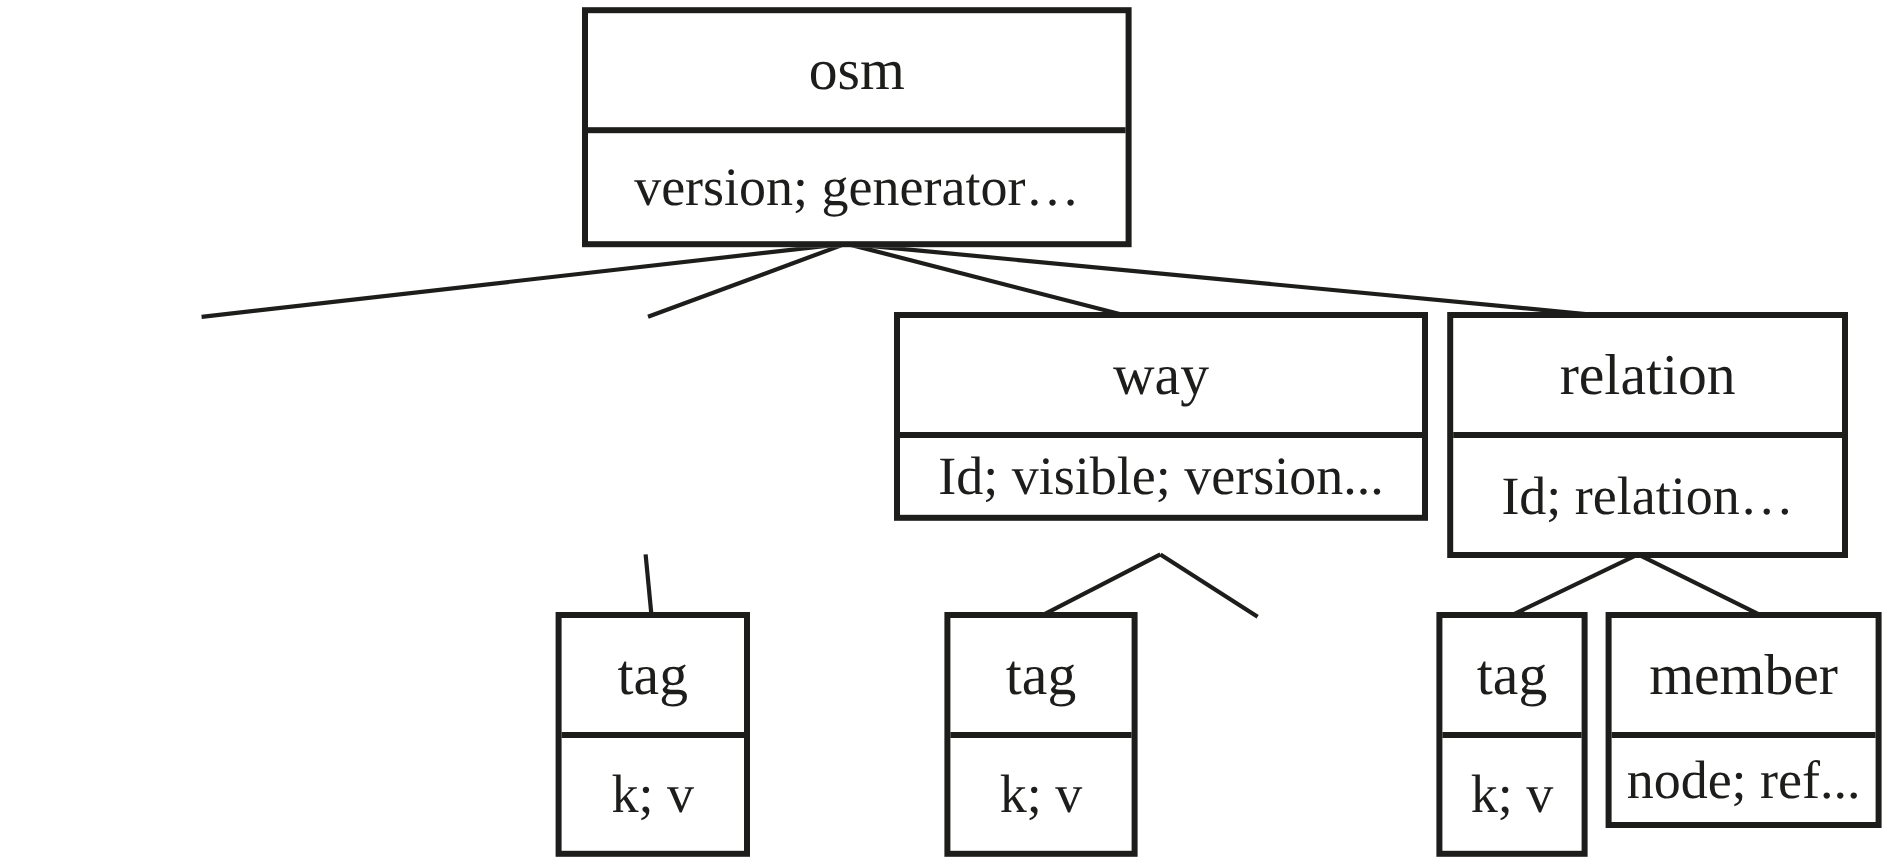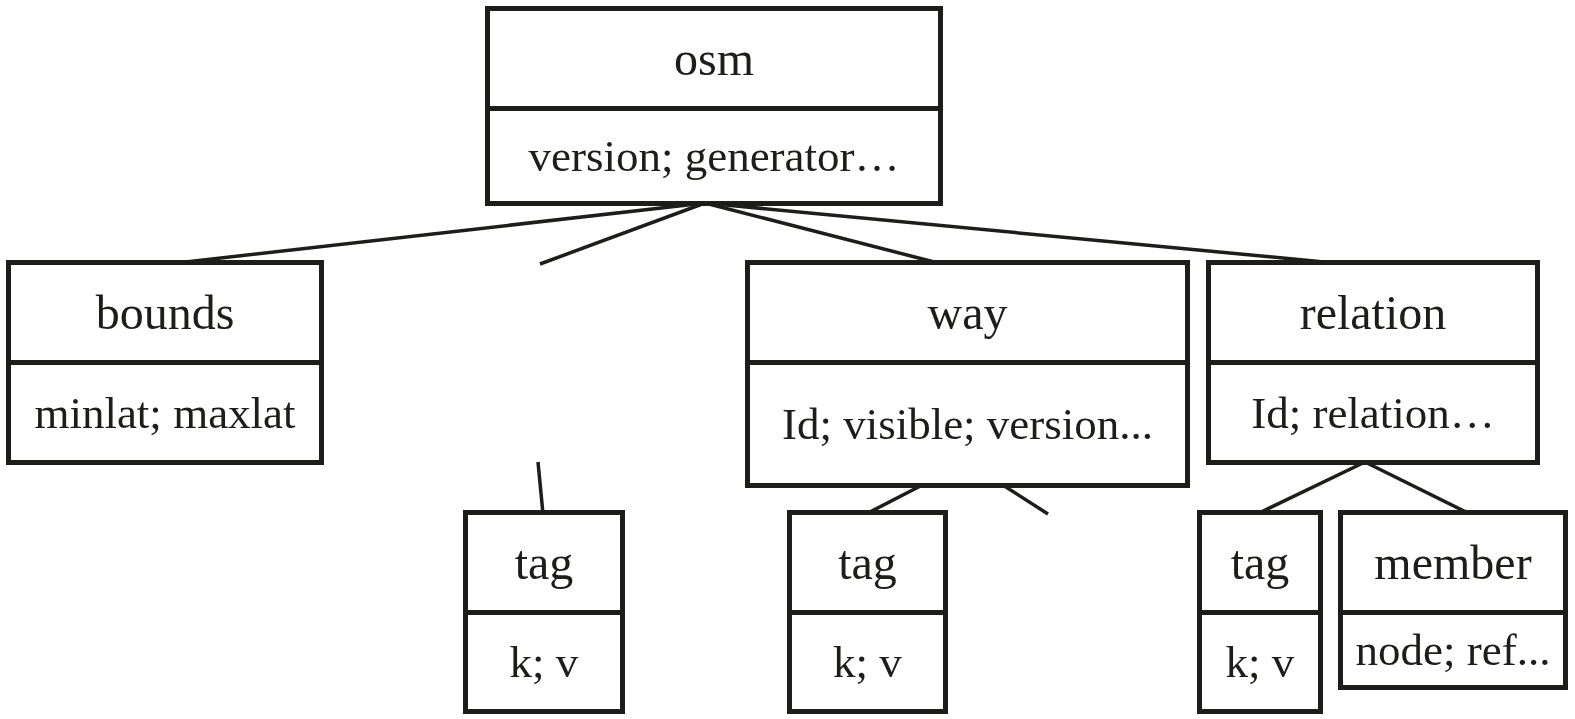--- a/index.html
+++ b/index.html
@@ -68,27 +68,23 @@
       <line x1="1365" y1="462" x2="1257" y2="514"></line>
       <line x1="1365" y1="462" x2="1470" y2="514"></line>
     </g>
   </svg>
 
   <div class="box" style="left:485px;top:6px;width:458px;height:200px">
     <div class="title">osm</div>
     <div class="attrs">version; generator…</div>
   </div>
 
-  <div class="box" style="left:6px;top:260px;width:318px;height:205px">
-    <div class="title">bounds</div>
-    <div class="attrs">minlat; maxlat</div>
-  </div>
 
 
-  <div class="box" style="left:745px;top:260px;width:445px;height:228px">
+  <div class="box" style="left:745px;top:260px;width:445px;height:174px">
     <div class="title">way</div>
     <div class="attrs">Id; visible; version...</div>
   </div>
 
   <div class="box" style="left:1206px;top:260px;width:334px;height:205px">
     <div class="title">relation</div>
     <div class="attrs">Id; relation…</div>
   </div>
 
   <div class="box" style="left:463px;top:510px;width:162px;height:204px">

